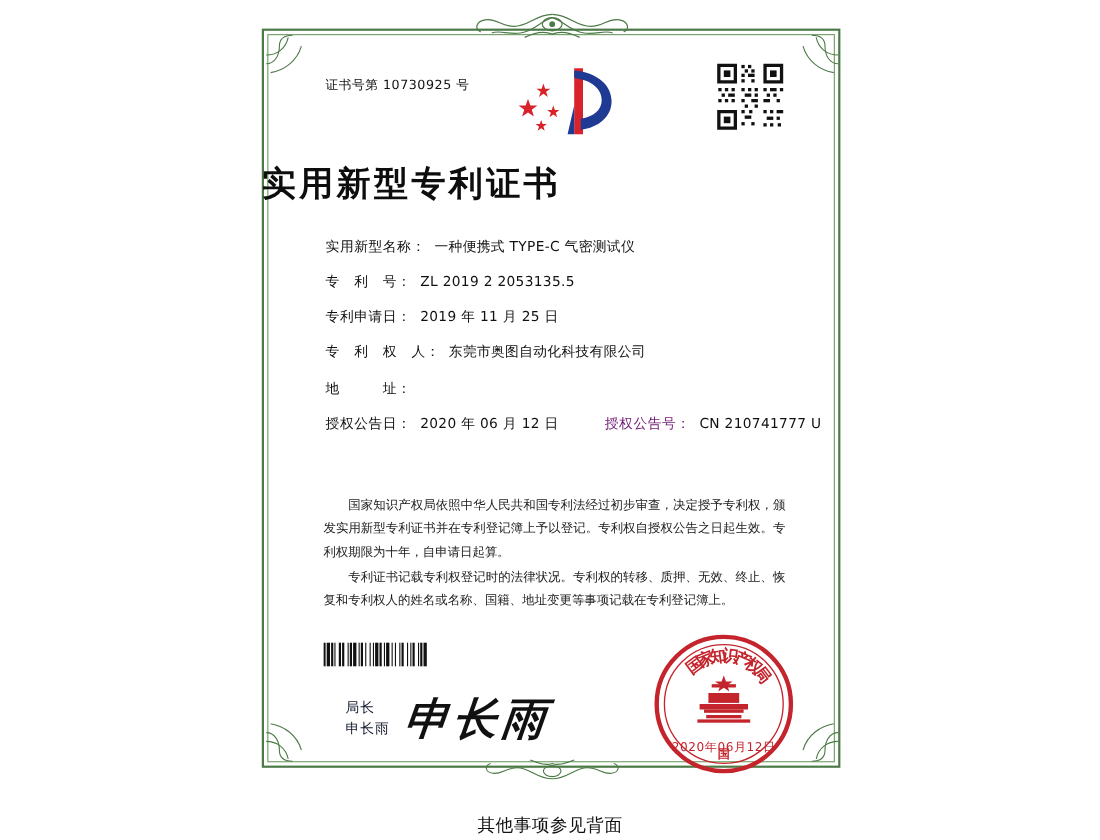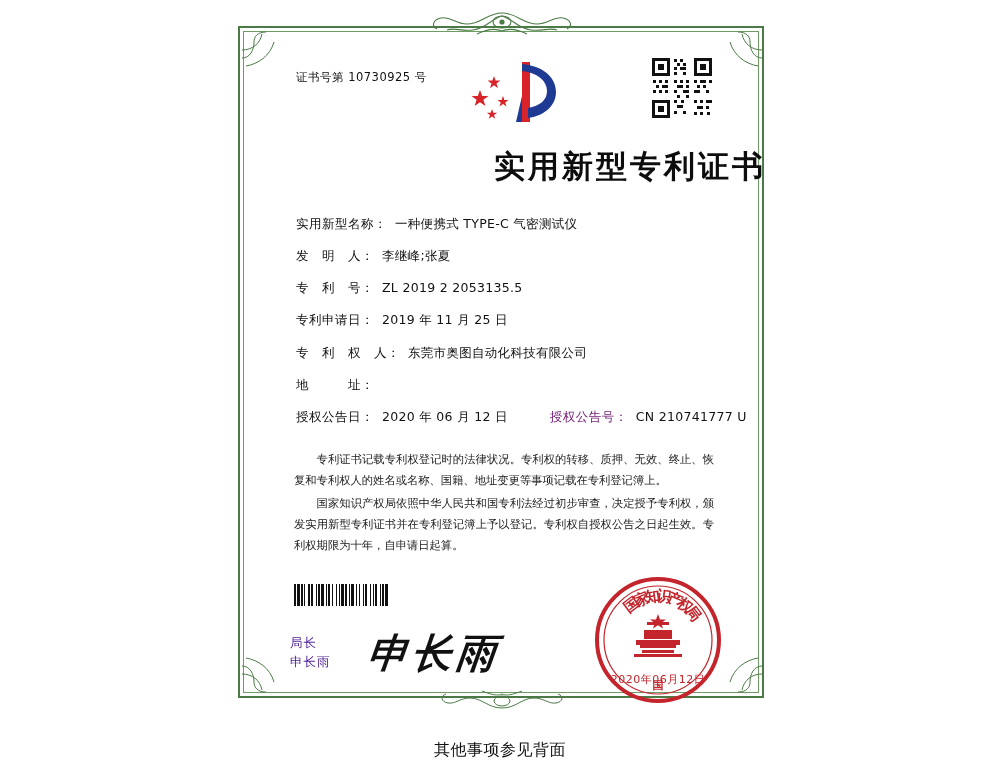--- a/index.html
+++ b/index.html
@@ -109,21 +109,21 @@
     width: 64px;
     height: 64px;
   }
 
   
   .title {
     position: absolute;
     left: 0;
     right: 0;
     top: 138px;
-    text-align: right;
+    text-align: left;
     font-size: 31px;
     font-weight: bold;
     letter-spacing: 3px;
     color: #0d0d0d;
     font-family: "DejaVu Sans", "Liberation Sans", sans-serif;
   }
 
   
   .fields {
     position: absolute;
@@ -186,25 +186,25 @@
   }
   .barcode i {
     display: block;
     background: #111;
     height: 100%;
   }
 
   
   .sig-labels {
     position: absolute;
-    left: 52px;
+    left: 76px;
     top: 626px;
     font-size: 12.5px;
     line-height: 1.5;
-    color: #4c1d95;
+    color: #0f172a;
     letter-spacing: 1px;
   }
   .sig-script {
     position: absolute;
     left: 130px;
     top: 618px;
     font-size: 40px;
     font-family: "DejaVu Serif", "Liberation Serif", serif;
     font-style: italic;
     font-weight: bold;
@@ -402,24 +402,20 @@
     </div>
 
     <div class="title">实用新型专利证书</div>
 
     <div class="fields">
       <div class="field-row">
         <span class="field-label">实用新型名称：</span>
         <span class="field-value">一种便携式 TYPE-C 气密测试仪</span>
       </div>
       <div class="field-row">
-        <span class="field-label">发　明　人：</span>
-        <span class="field-value">李继峰;张夏</span>
-      </div>
-      <div class="field-row">
         <span class="field-label">专　利　号：</span>
         <span class="field-value">ZL 2019 2 2053135.5</span>
       </div>
       <div class="field-row">
         <span class="field-label">专利申请日：</span>
         <span class="field-value">2019 年 11 月 25 日</span>
       </div>
       <div class="field-row">
         <span class="field-label">专　利　权　人：</span>
         <span class="field-value">东莞市奥图自动化科技有限公司</span>
@@ -429,22 +425,22 @@
       </div>
       <div class="field-row pair">
         <span class="field-label">授权公告日：</span>
         <span class="field-value">2020 年 06 月 12 日</span>
         <span class="second-label">授权公告号：</span>
         <span class="field-value">CN 210741777 U</span>
       </div>
     </div>
 
     <div class="paragraphs">
+      <p>国家知识产权局依照中华人民共和国专利法经过初步审查，决定授予专利权，颁发实用新型专利证书并在专利登记簿上予以登记。专利权自授权公告之日起生效。专利权期限为十年，自申请日起算。</p>
       <p>专利证书记载专利权登记时的法律状况。专利权的转移、质押、无效、终止、恢复和专利权人的姓名或名称、国籍、地址变更等事项记载在专利登记簿上。</p>
-      <p>国家知识产权局依照中华人民共和国专利法经过初步审查，决定授予专利权，颁发实用新型专利证书并在专利登记簿上予以登记。专利权自授权公告之日起生效。专利权期限为十年，自申请日起算。</p>
     </div>
 
     <div class="barcode">
         <i style="width:2px;background:#111"></i>
         <i style="width:1px;background:transparent"></i>
         <i style="width:3px;background:#111"></i>
         <i style="width:1px;background:transparent"></i>
         <i style="width:2px;background:#111"></i>
         <i style="width:1px;background:transparent"></i>
         <i style="width:1px;background:#111"></i>

